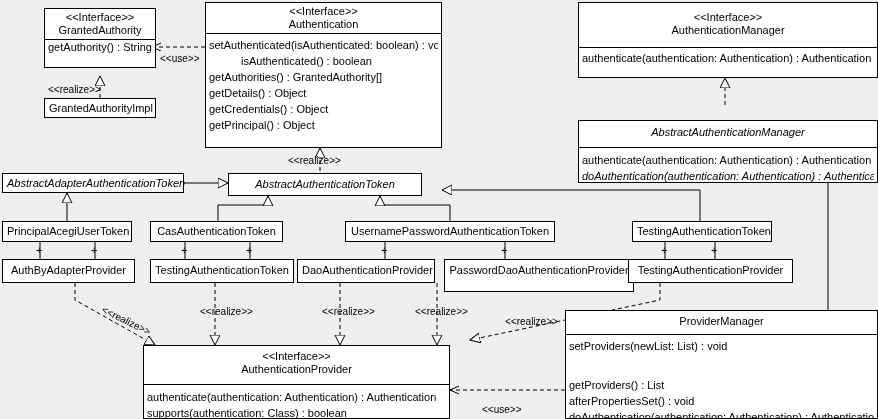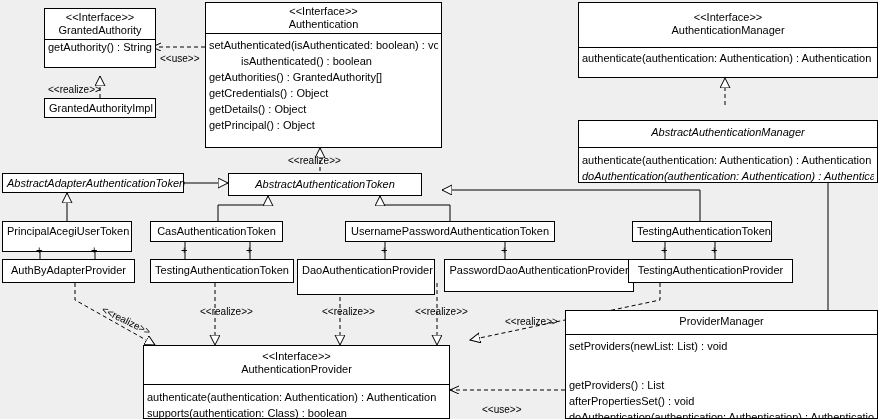--- a/index.html
+++ b/index.html
@@ -152,22 +152,22 @@
 <div class="box" style="left:205px;top:2px;width:237px;height:146px;">
   <div class="hdr">
     <span class="stereo">&lt;&lt;Interface&gt;&gt;</span>
     <span class="nm">Authentication</span>
   </div>
   <div class="sep"></div>
   <div class="members" style="padding-top:3px;line-height:16px;">
     <div style="line-height:16px;">setAuthenticated(isAuthenticated: boolean) : void</div>
     <div style="line-height:16px;padding-left:32px;">isAuthenticated() : boolean</div>
     <div style="line-height:16px;">getAuthorities() : GrantedAuthority[]</div>
+    <div style="line-height:16px;">getDetails() : Object</div>
     <div style="line-height:16px;">getCredentials() : Object</div>
-    <div style="line-height:16px;">getDetails() : Object</div>
     <div style="line-height:16px;">getPrincipal() : Object</div>
   </div>
 </div>
 
 <div class="box" style="left:578px;top:2px;width:300px;height:76px;">
   <div class="hdr" style="padding-top:8px;">
     <span class="stereo">&lt;&lt;Interface&gt;&gt;</span>
     <span class="nm">AuthenticationManager</span>
   </div>
   <div class="sep" style="margin-top:8px;"></div>
@@ -192,21 +192,21 @@
     <span class="nm">AbstractAdapterAuthenticationToken</span>
   </div>
 </div>
 
 <div class="box italic" style="left:228px;top:173px;width:194px;height:23px;">
   <div class="hdr italic" style="padding-top:4px;">
     <span class="nm">AbstractAuthenticationToken</span>
   </div>
 </div>
 
-<div class="box" style="left:2px;top:221px;width:130px;height:31px;">
+<div class="box" style="left:2px;top:221px;width:130px;height:21px;">
   <div class="hdr" style="padding-top:3px;">
     <span class="nm">PrincipalAcegiUserToken</span>
   </div>
 </div>
 
 <div class="box" style="left:150px;top:221px;width:133px;height:21px;">
   <div class="hdr" style="padding-top:3px;">
     <span class="nm">CasAuthenticationToken</span>
   </div>
 </div>
@@ -237,21 +237,21 @@
     <span class="nm">AuthByAdapterProvider</span>
   </div>
 </div>
 
 <div class="box" style="left:150px;top:259px;width:144px;height:24px;">
   <div class="hdr" style="padding-top:4px;">
     <span class="nm">TestingAuthenticationToken</span>
   </div>
 </div>
 
-<div class="box" style="left:297px;top:259px;width:138px;height:36px;">
+<div class="box" style="left:297px;top:259px;width:138px;height:24px;">
   <div class="hdr" style="padding-top:4px;">
     <span class="nm">DaoAuthenticationProvider</span>
   </div>
 </div>
 
 <div class="box" style="left:444px;top:259px;width:190px;height:33px;">
   <div class="hdr" style="padding-top:4px;">
     <span class="nm">PasswordDaoAuthenticationProvider</span>
   </div>
 </div>

